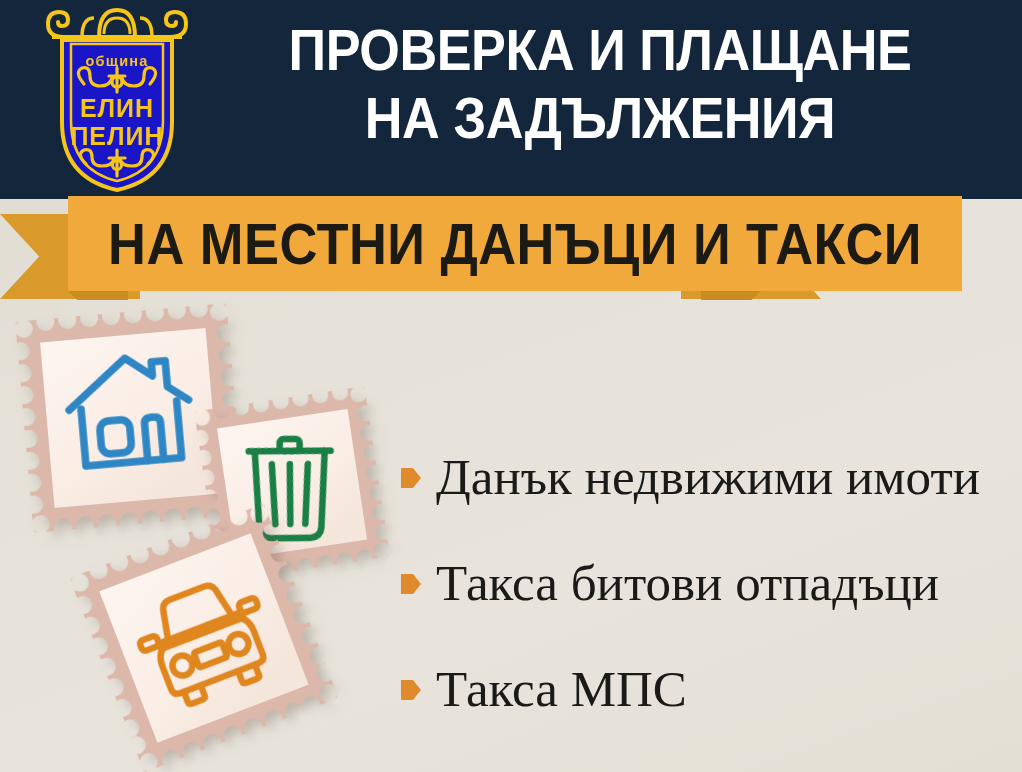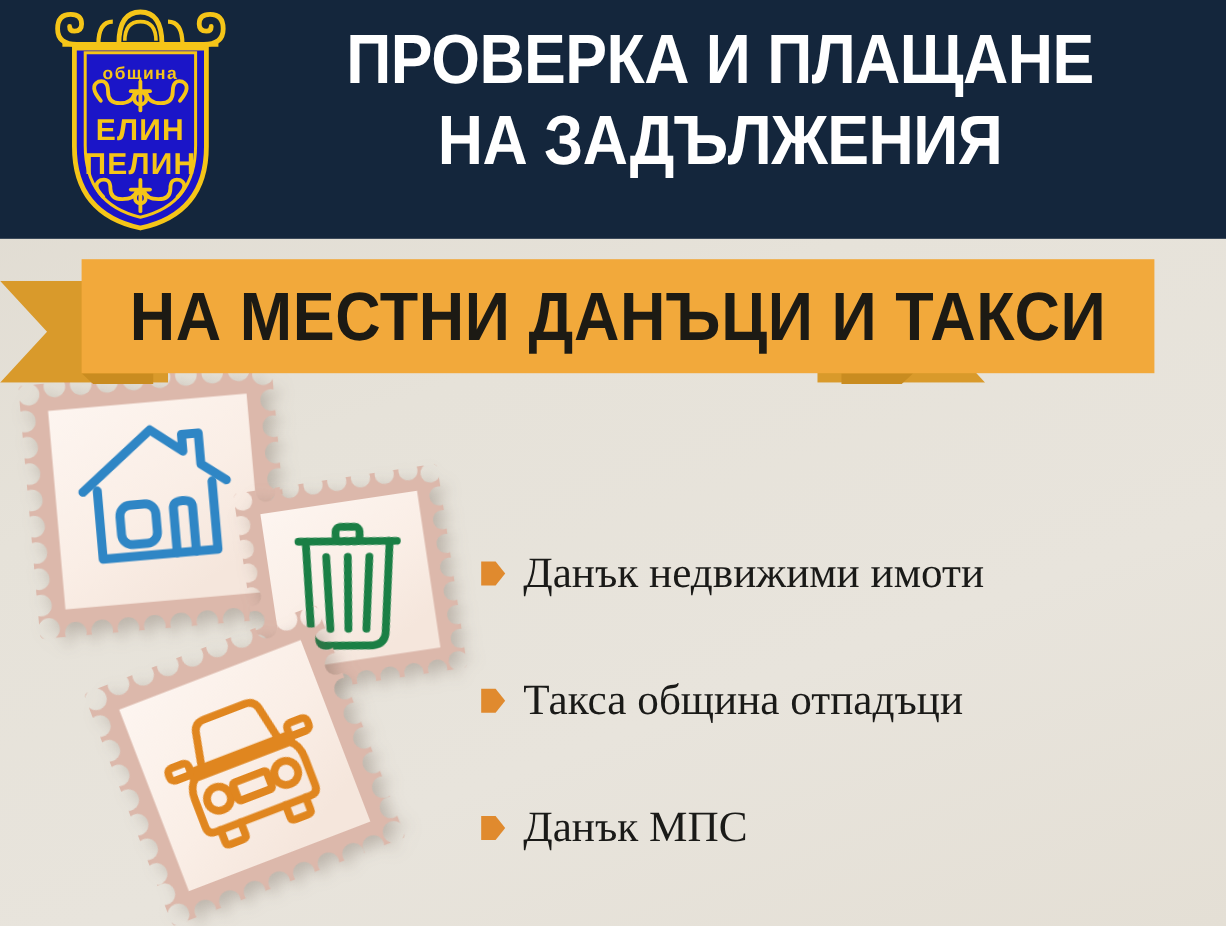--- a/index.html
+++ b/index.html
@@ -58,21 +58,21 @@
     letter-spacing: -0.5px;
     transform: scaleX(0.9);
     transform-origin: center top;
     white-space: pre-line;
   }
 
   
   .ribbon {
     position: absolute;
     left: 0;
-    top: 216px;
+    top: 196px;
     width: 821px;
     height: 110px;
     z-index: 6;
   }
   .ribbon-tail {
     position: absolute;
     top: 18px;
     width: 140px;
     height: 85px;
     background: #d99a2b;
@@ -147,21 +147,21 @@
   }
   .bullet-marker {
     flex: 0 0 auto;
     width: 22px;
     height: 26px;
     margin-right: 14px;
     margin-top: 2px;
   }
   .bullet-label {
     font-family: "Liberation Serif", "DejaVu Serif", serif;
-    font-size: 36px;
+    font-size: 51px;
     color: #1a1a18;
     line-height: 1;
     white-space: nowrap;
   }
 </style>
 </head>
 <body>
 
 <div id="poster">
 
@@ -415,25 +415,25 @@
       <svg class="bullet-marker" viewBox="0 0 22 26">
         <path d="M1 3 L13 3 L21 13 L13 23 L1 23 Z" fill="#e08a2e"></path>
       </svg>
       <span class="bullet-label">Данък недвижими имоти</span>
     </div>
 
     <div class="bullet-row">
       <svg class="bullet-marker" viewBox="0 0 22 26">
         <path d="M1 3 L13 3 L21 13 L13 23 L1 23 Z" fill="#e08a2e"></path>
       </svg>
-      <span class="bullet-label">Такса община отпадъци</span>
+      <span class="bullet-label">Такса битови отпадъци</span>
     </div>
 
     <div class="bullet-row">
       <svg class="bullet-marker" viewBox="0 0 22 26">
         <path d="M1 3 L13 3 L21 13 L13 23 L1 23 Z" fill="#e08a2e"></path>
       </svg>
-      <span class="bullet-label">Данък МПС</span>
+      <span class="bullet-label">Такса МПС</span>
     </div>
 
   </div>
 
 </div>
 
 </body></html>

